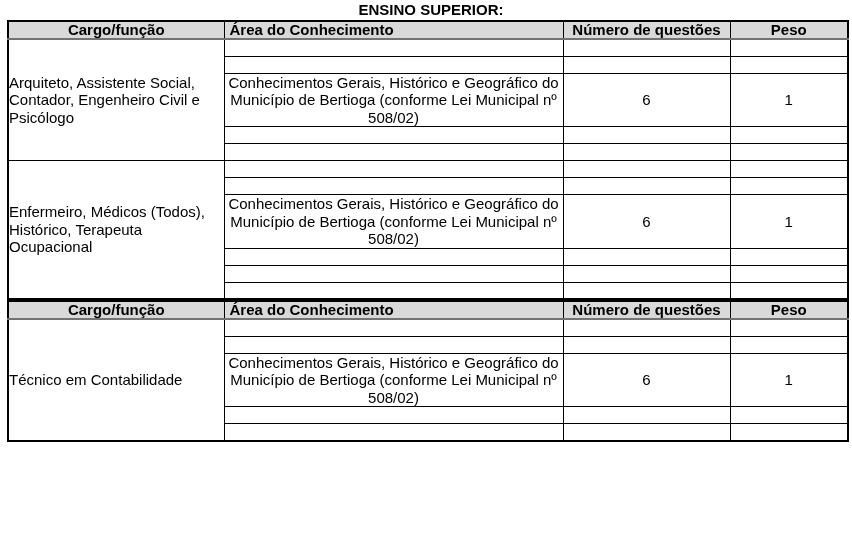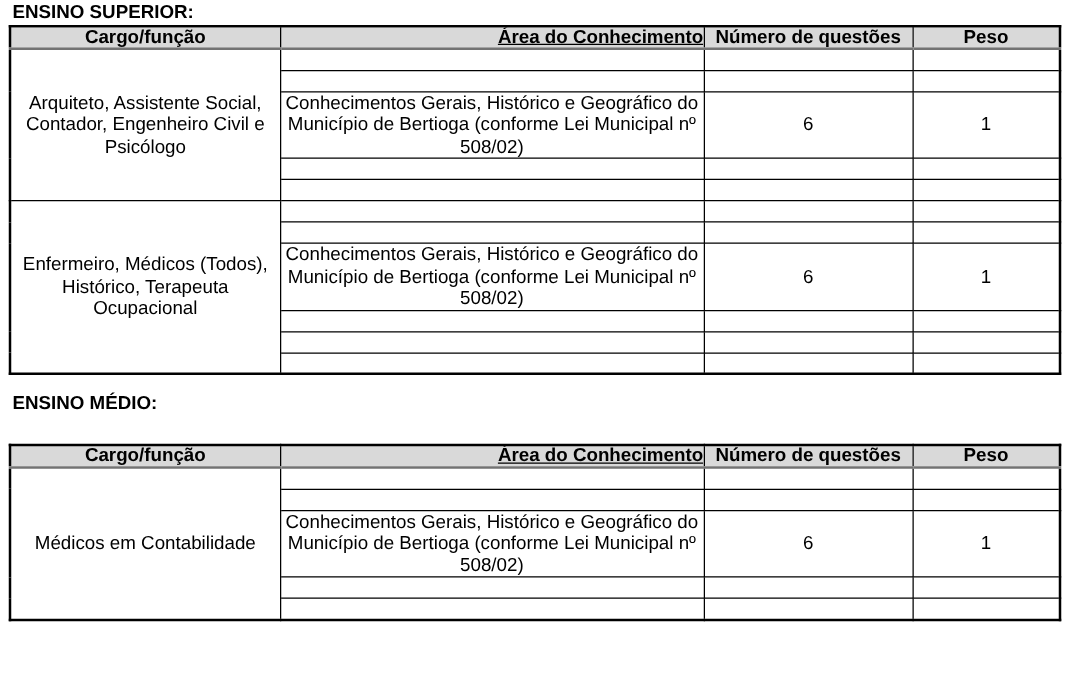--- a/index.html
+++ b/index.html
@@ -17,20 +17,21 @@
   }
   .page {
     padding: 3px 0 0 7px;
   }
   .sec-title {
     font-size: 15px;
     font-weight: bold;
     line-height: 14px;
     margin: 0 0 3px 3px;
     white-space: nowrap;
+    text-align: center;
   }
   .sec-title.second {
     margin-top: 16px;
     margin-bottom: 25px;
   }
   table.exam-table {
     border-collapse: collapse;
     table-layout: fixed;
     width: 840px;
     border: 2.5px solid #000000;
@@ -45,27 +46,25 @@
   }
   table.exam-table thead th {
     background: #d9d9d9;
     font-weight: bold;
     height: 15px;
     line-height: 16px;
     text-align: center;
     border-bottom: 2px solid #737373;
   }
   table.exam-table thead th.left {
-    text-align: right;
+    text-align: left;
     padding-left: 5px;
-    text-decoration: underline;
   }
   tr.empty-row td { height: 17px; }
   td.cargo-cell {
-    text-align: center;
     vertical-align: middle;
     padding: 0 6px;
   }
   td.area-cell {
     text-align: center;
     vertical-align: top;
     padding: 2px 9px 1px 6px;
   }
   td.value-cell {
     text-align: center;
@@ -153,41 +152,40 @@
         <tr class="empty-row">
           <td></td>
           <td></td>
           <td></td>
         </tr>
       </tbody>
     </table>
   </section>
 
   <section>
-    <h2 class="sec-title second">ENSINO MÉDIO:</h2>
 
     <table class="exam-table">
       <colgroup>
         <col style="width:216px">
         <col style="width:339px">
         <col style="width:167px">
         <col style="width:118px">
       </colgroup>
       <thead>
         <tr>
           <th>Cargo/função</th>
           <th class="left">Área do Conhecimento</th>
           <th>Número de questões</th>
           <th>Peso</th>
         </tr>
       </thead>
       <tbody>
 
         <tr class="empty-row">
-          <td class="cargo-cell" rowspan="5">Médicos em Contabilidade</td>
+          <td class="cargo-cell" rowspan="5">Técnico em Contabilidade</td>
           <td></td>
           <td></td>
           <td></td>
         </tr>
         <tr class="empty-row">
           <td></td>
           <td></td>
           <td></td>
         </tr>
         <tr class="content-row">

